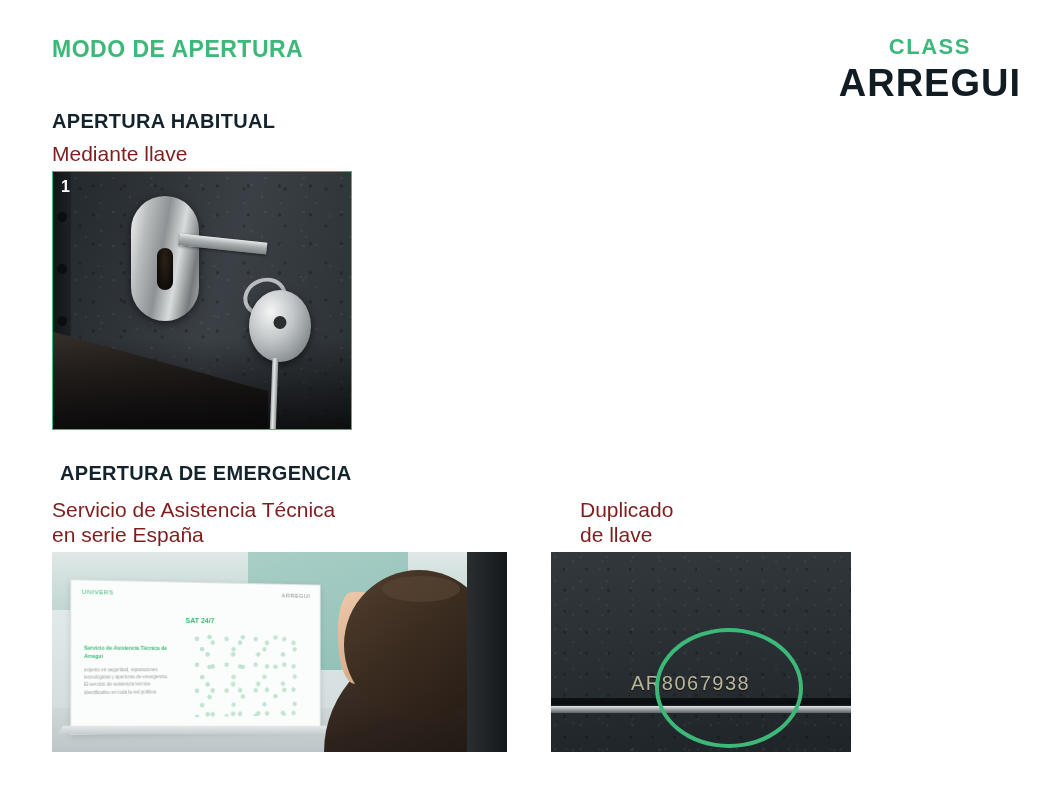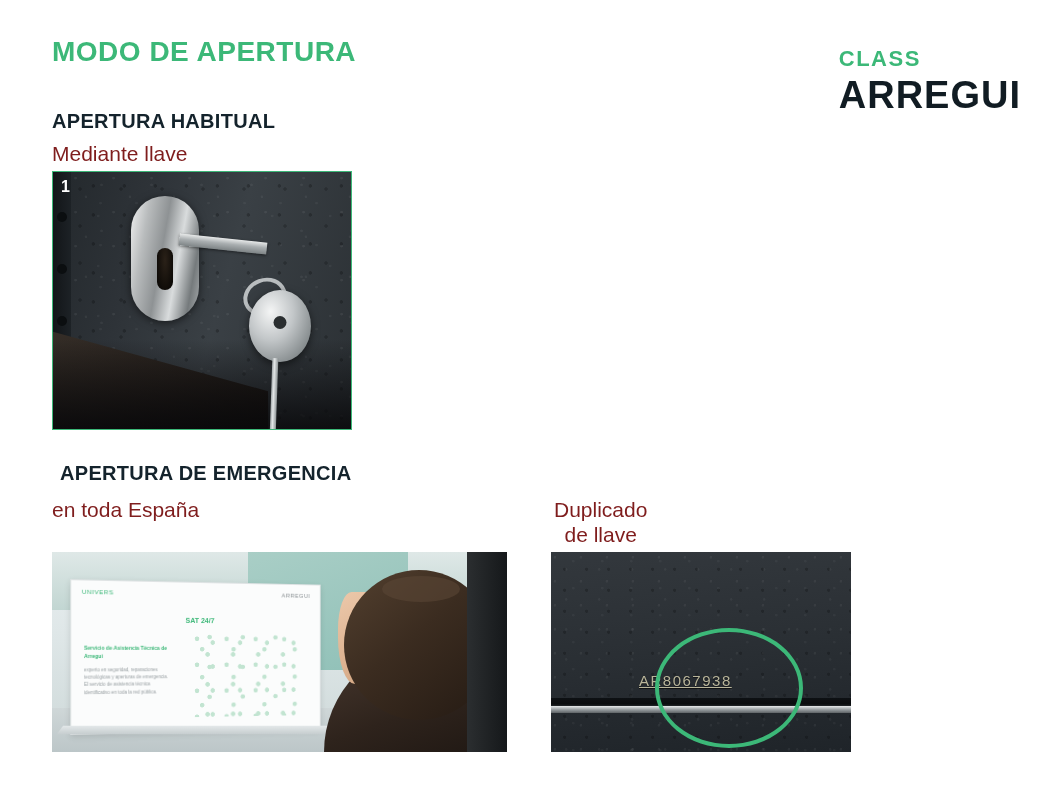--- a/index.html
+++ b/index.html
@@ -18,31 +18,31 @@
   .page {
     position: absolute;
     inset: 0;
   }
 
   
   .main-title {
     position: absolute;
     left: 52px;
     top: 36px;
-    font-size: 28px;
+    font-size: 23px;
     font-weight: bold;
     letter-spacing: 0.5px;
     color: #3cb878;
     text-transform: uppercase;
   }
   .brand {
     position: absolute;
     right: 28px;
-    top: 48px;
-    text-align: left;
+    top: 36px;
+    text-align: center;
   }
   .brand-class {
     font-size: 22px;
     font-weight: bold;
     letter-spacing: 1.5px;
     color: #3cb878;
     line-height: 1;
   }
   .brand-logo {
     margin-top: 6px;
@@ -68,21 +68,21 @@
     color: #7f1d1d;
     line-height: 1.2;
   }
 
   #sec1-title { left: 52px; top: 110px; }
   #sec1-sub   { left: 52px; top: 141px; }
 
   #sec2-title { left: 52px; top: 462px; margin-left: 8px; }
   #sec2-sub   { left: 52px; top: 497px; }
 
-  #sec3-sub   { left: 554px; top: 497px; text-align: center; }
+  #sec3-sub   { left: 580px; top: 497px; }
 
   
   .figure {
     position: absolute;
     overflow: hidden;
   }
   #fig1 {
     left: 52px;
     top: 171px;
     width: 300px;
@@ -356,27 +356,26 @@
     background: linear-gradient(180deg, #0e1114 0%, #0a0c0e 60%, #3a4045 100%);
   }
   #fig3 .chrome {
     position: absolute;
     left: 0; right: 0; top: 154px;
     height: 7px;
     background: linear-gradient(180deg, #e7eaeb 0%, #9aa0a3 50%, #5e6366 100%);
   }
   #fig3 .serial {
     position: absolute;
-    left: 88px; top: 120px;
-    font-size: 15px;
+    left: 80px; top: 120px;
+    font-size: 20px;
     letter-spacing: 1.5px;
     color: #b9b59a;
     font-family: "Liberation Sans", sans-serif;
     text-shadow: 0 1px 1px rgba(0,0,0,.6);
-    text-decoration: underline;
   }
   #fig3 .circle {
     position: absolute;
     left: 104px; top: 76px;
     width: 148px; height: 120px;
     border: 4px solid #3cb878;
     border-radius: 50%;
     box-sizing: border-box;
   }
 
@@ -420,21 +419,22 @@
       <div class="key-blade"></div>
       <div class="key-link"></div>
       <div class="key-bow"></div>
       <div class="key-ring"></div>
     </div>
     <div class="fig-badge">1</div>
   </div>
 
   <div class="sec-title" id="sec2-title">APERTURA DE EMERGENCIA</div>
   <div class="sec-sub" id="sec2-sub">
-    <div>en toda España</div>
+    <div>Servicio de Asistencia Técnica</div>
+    <div>en serie España</div>
   </div>
 
   <div class="figure" id="fig2">
     <div class="photo">
       <div class="teal-wall"></div>
       <div class="teal-block"></div>
       <div class="desk"></div>
       <div class="screen">
         <div class="s-head">
           <span>UNIVERS</span>

